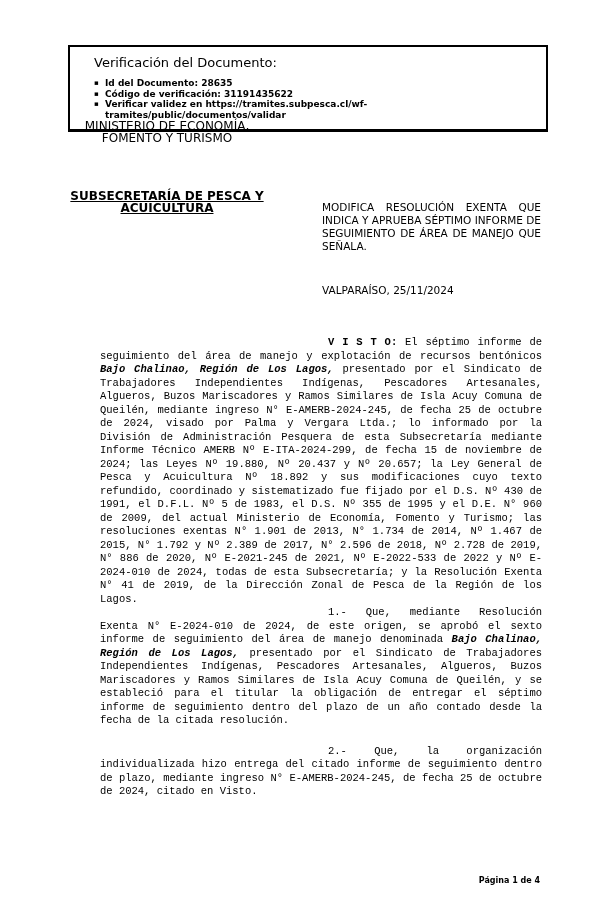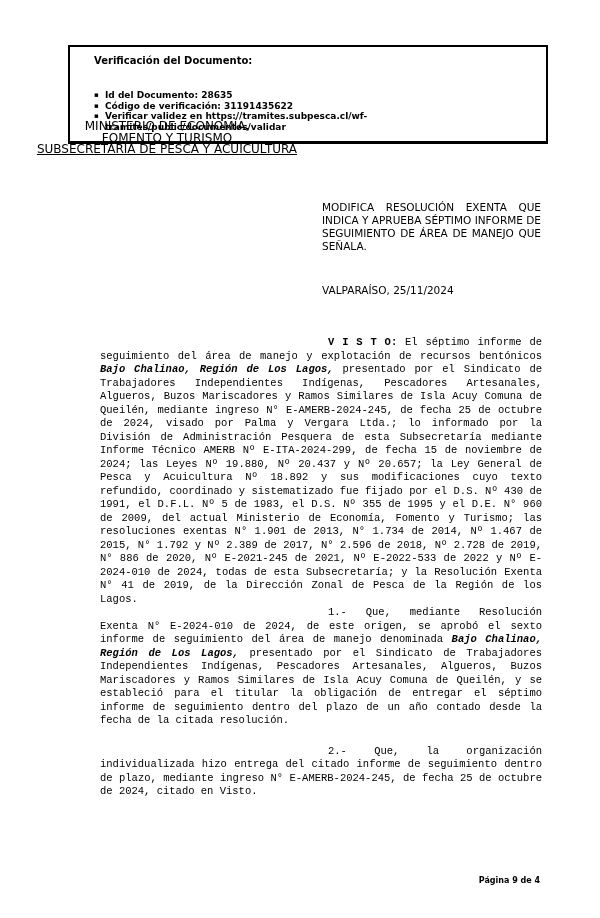--- a/index.html
+++ b/index.html
@@ -18,36 +18,36 @@
     position: absolute;
     left: 68px;
     top: 45px;
     width: 480px;
     box-sizing: border-box;
     border: 2px solid #000;
     border-bottom-width: 3px;
     padding: 8px 8px 9px 24px;
     background: #fff;
   }
-  .ver-title { font-weight: bold; font-size: 10px; margin-bottom: 24px; }
+  .ver-title { font-weight: normal; font-size: 13px; margin-bottom: 8px; }
   .ver-list { margin: 0; padding: 0; list-style: none; }
   .ver-item { display: flex; font-weight: bold; font-size: 9px; line-height: 10.5px; }
   .bullet { flex: 0 0 11px; font-size: 7px; line-height: 10.5px; }
 
   
   .letterhead {
     position: absolute;
     left: 30px;
     top: 121px;
     width: 274px;
     text-align: center;
     font-size: 12px;
     line-height: 11.5px;
   }
-  .subsecretaria { font-weight: normal; text-decoration: underline; }
+  .subsecretaria { font-weight: bold; text-decoration: underline; margin-top: 47px; }
 
   
   .heading-block {
     position: absolute;
     left: 322px;
     top: 181px;
     width: 219px;
     font-size: 10.5px;
     line-height: 13px;
     margin-top: 20px;
@@ -138,15 +138,15 @@
       <span> presentado por el Sindicato de Trabajadores Independientes Indígenas, Pescadores Artesanales, Algueros, Buzos Mariscadores y Ramos Similares de Isla Acuy Comuna de Queilén, y se estableció para el titular la obligación de entregar el séptimo informe de seguimiento dentro del plazo de un año contado desde la fecha de la citada resolución.</span>
     </p>
 
     <p class="para c2">
       <span>2.-</span>
       <span> Que, la organización individualizada hizo entrega del citado informe de seguimiento dentro de plazo, mediante ingreso N° E-AMERB-2024-245, de fecha 25 de octubre de 2024, citado en Visto.</span>
     </p>
 
   </div>
 
-  <div class="page-footer">Página 9 de 4</div>
+  <div class="page-footer">Página 1 de 4</div>
 
 </div>
 
 </body></html>

